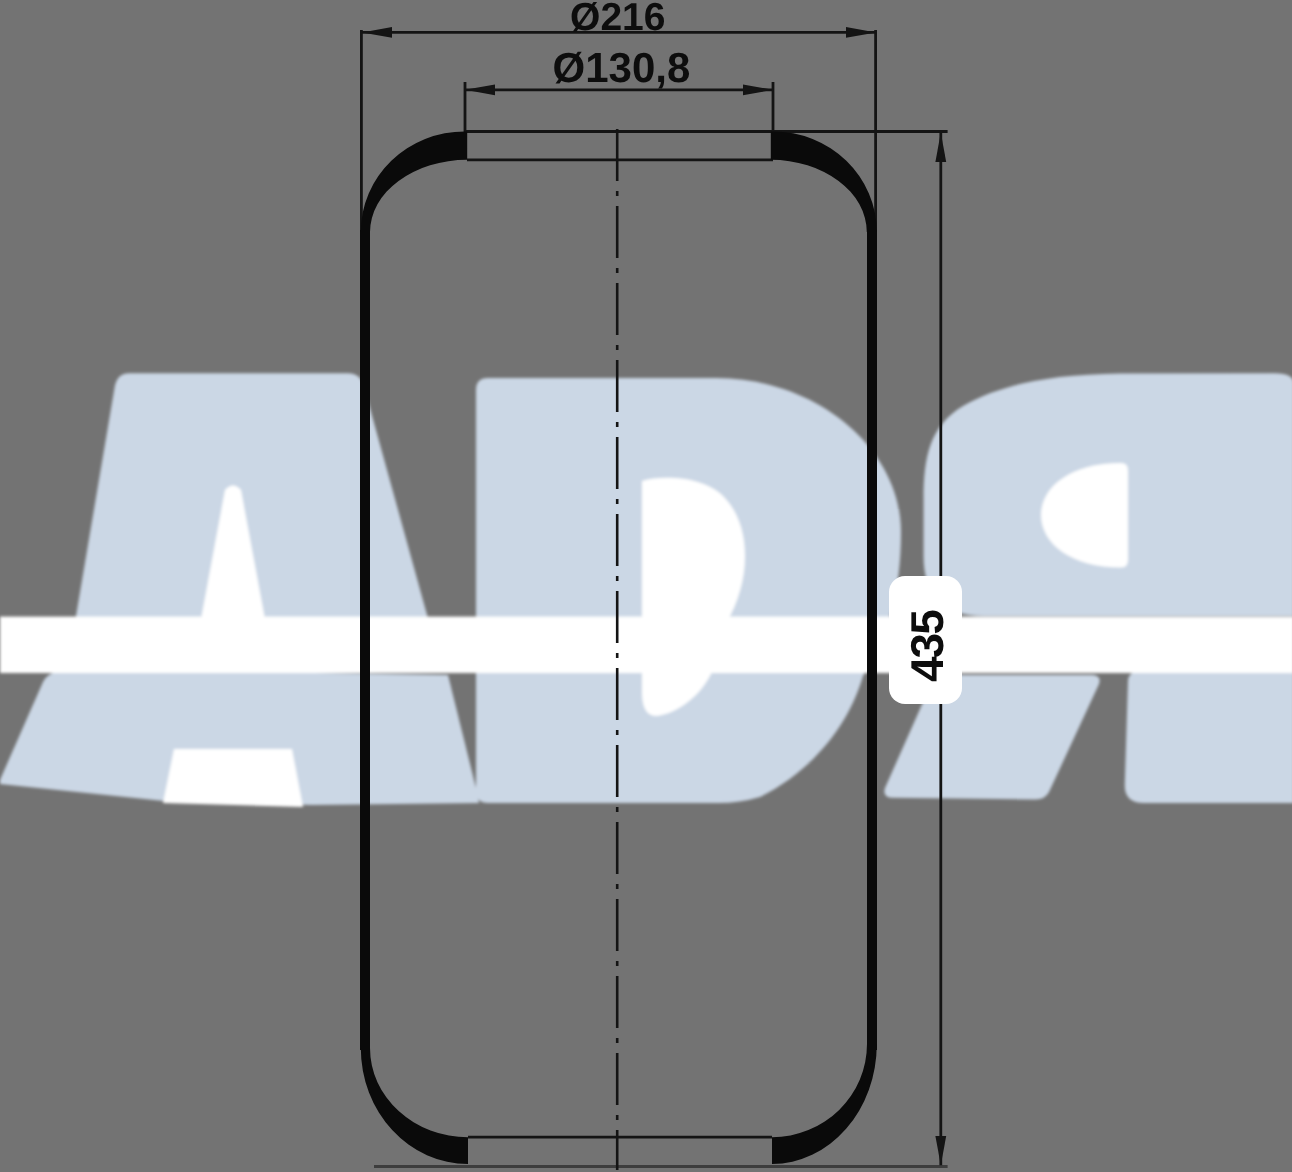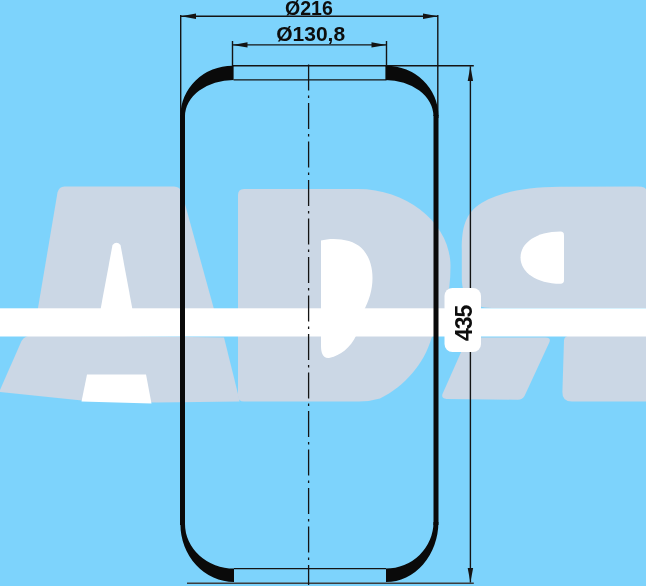--- a/index.html
+++ b/index.html
@@ -1,16 +1,16 @@
 <!DOCTYPE html>
 <html><head>
 <meta charset="utf-8">
 <style>
   html,body{margin:0;padding:0;background:#ffffff;}
-  #page{width:646px;height:586px;position:relative;overflow:hidden;background:#7dd3fc;}
+  #page{width:646px;height:586px;position:relative;overflow:hidden;background:#737373;}
   svg{display:block;}
   text{font-family:"Liberation Sans", sans-serif;}
 </style>
 </head>
 <body>
 <div id="page">
 <svg width="646" height="586" viewBox="0 0 646 586">
   <defs>
         <filter id="soft" x="-5%" y="-5%" width="110%" height="110%">
           <feGaussianBlur stdDeviation="0.7"></feGaussianBlur>

